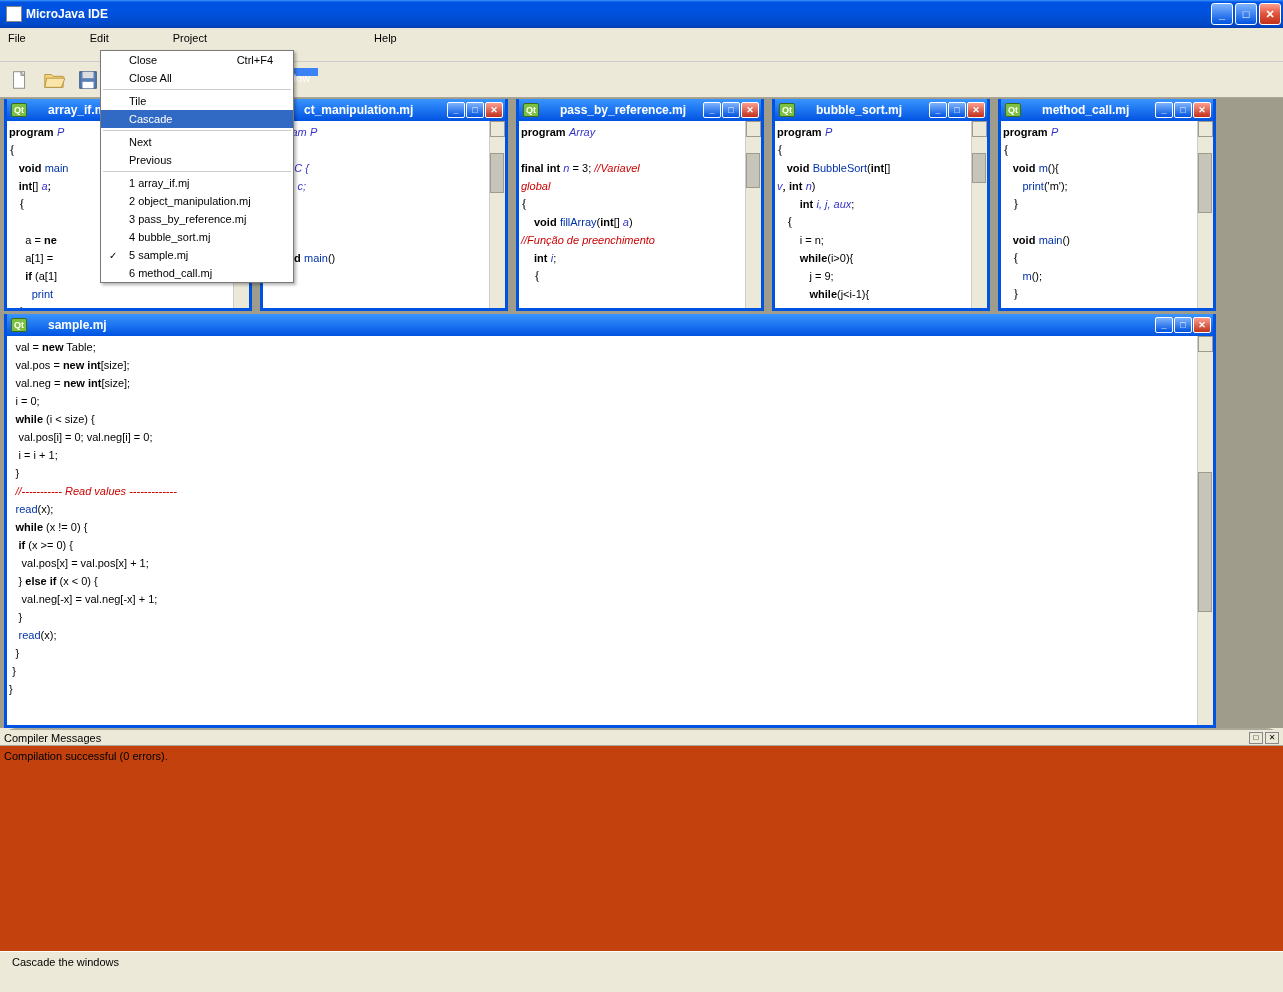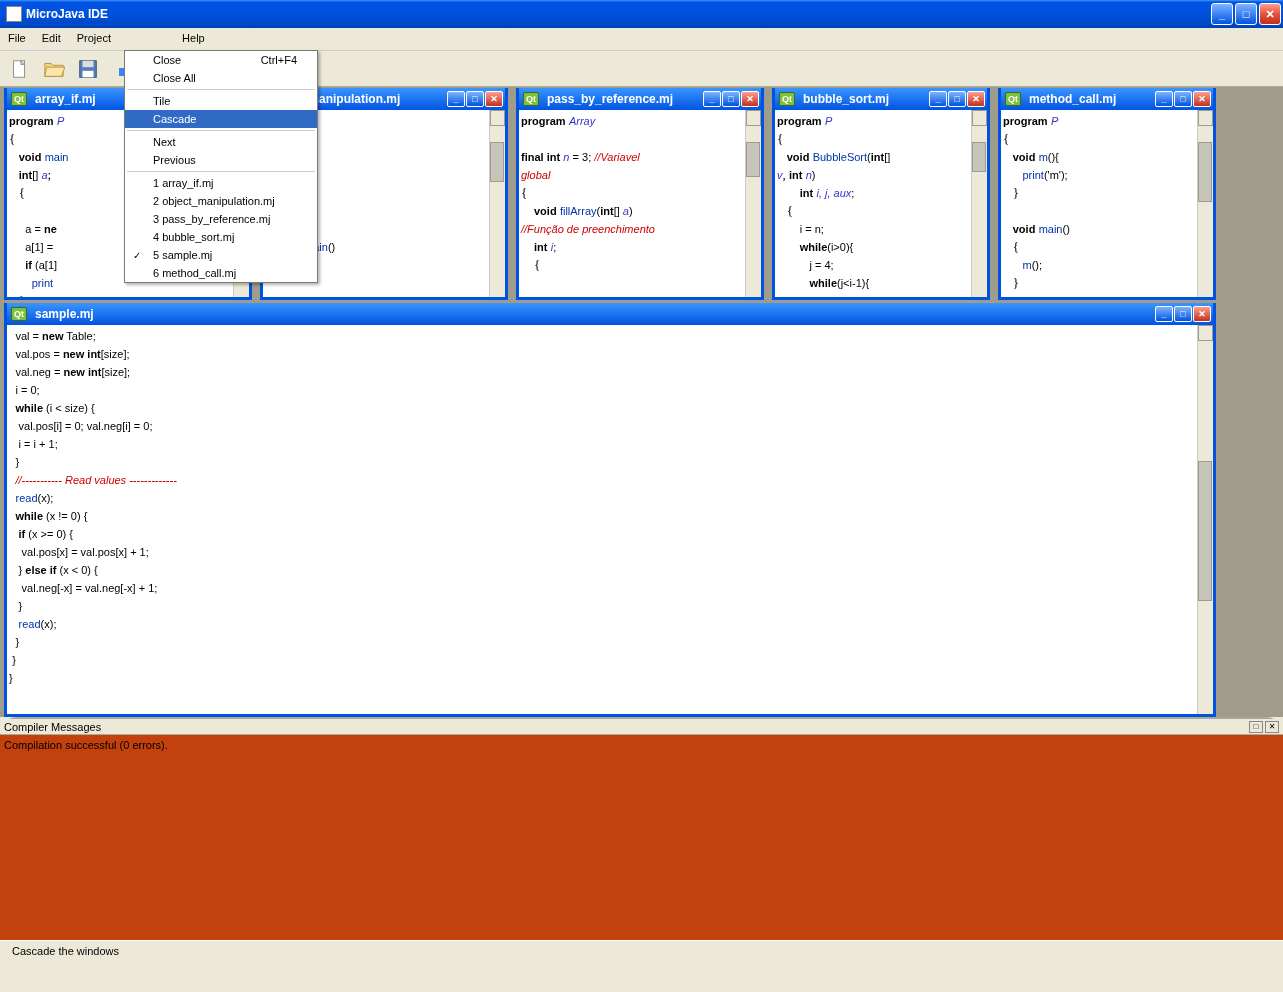--- a/index.html
+++ b/index.html
@@ -7,48 +7,48 @@
 
 .titlebar { height: 28px; background: linear-gradient(to bottom, #3a95ff 0%, #0053e1 8%, #0053e1 40%, #0048c7 88%, #003db0 100%); display: flex; align-items: center; padding: 0 2px 0 6px; color: white; }
 .titlebar .icon { width: 16px; height: 16px; background: white; margin-right: 4px; border: 1px solid #888; }
 .titlebar .title { font-weight: bold; font-size: 12px; flex: 1; }
 .win-controls { display: flex; gap: 2px; }
 .win-btn { width: 22px; height: 22px; border: 1px solid #fff; border-radius: 3px; display: flex; align-items: center; justify-content: center; font-weight: bold; color: white; font-size: 11px; }
 .win-btn.min { background: linear-gradient(to bottom, #7eb4ff, #0053e1); }
 .win-btn.max { background: linear-gradient(to bottom, #7eb4ff, #0053e1); }
 .win-btn.close { background: linear-gradient(to bottom, #ff9d8e, #e1533b, #c0311c); }
 
-.menubar { height: 23px; background: #ece9d8; display: flex; align-items: stretch; border-bottom: 1px solid #ccc; }
+.menubar { height: 34px; background: #ece9d8; display: flex; align-items: stretch; border-bottom: 1px solid #ccc; gap: 48px; }
 .menu-item { padding: 4px 8px; cursor: default; }
 .menu-item.active { background: #3b82f6; color: white; margin-top: 40px; }
 
 .toolbar { height: 36px; background: #ece9d8; display: flex; align-items: center; padding: 2px 6px; gap: 6px; border-bottom: 1px solid #aca899; }
 .tool-btn { width: 28px; height: 28px; display: flex; align-items: center; justify-content: center; }
 .tool-icon { width: 22px; height: 22px; }
 
 .workspace { position: relative; background: #9f9c8b; height: 630px; }
 .mdi-window { position: absolute; border: 3px solid #0053e1; border-top: none; background: white; display: flex; flex-direction: column; }
 .mdi-titlebar { height: 22px; background: linear-gradient(to bottom, #3a95ff, #0053e1); display: flex; align-items: center; padding: 0 2px 0 4px; color: white; font-weight: bold; }
-.mdi-titlebar .qt-icon { width: 16px; height: 14px; background: #7cc142; border: 1px solid #3a6b1a; border-radius: 2px; margin-right: 8px; color: white; font-size: 9px; text-align: center; line-height: 12px; font-weight: bold; }
+.mdi-titlebar .qt-icon { width: 16px; height: 14px; background: #7cc142; border: 1px solid #3a6b1a; border-radius: 2px; margin-right: 21px; color: white; font-size: 9px; text-align: center; line-height: 12px; font-weight: bold; }
 .mdi-titlebar .mdi-title { flex: 1; font-size: 12px; }
 .mdi-controls { display: flex; gap: 1px; }
 .mdi-btn { width: 18px; height: 16px; border: 1px solid white; border-radius: 2px; display: flex; align-items: center; justify-content: center; color: white; font-size: 9px; font-weight: bold; }
 .mdi-btn.min, .mdi-btn.max { background: linear-gradient(to bottom, #7eb4ff, #0053e1); }
 .mdi-btn.close { background: linear-gradient(to bottom, #ff9d8e, #c0311c); }
 .mdi-body { flex: 1; background: white; overflow: hidden; position: relative; padding: 2px; font-family: 'Comic Sans MS', cursive; font-size: 13px; line-height: 18px; white-space: pre; }
 .mdi-scroll { position: absolute; right: 0; top: 0; bottom: 0; width: 16px; background: #ece9d8; border-left: 1px solid #ccc; }
 .mdi-scroll .thumb { background: #c7c5b9; border: 1px solid #9f9c8b; width: 14px; margin: 16px 0 0 0; }
 .scroll-arrow { height: 16px; background: #ece9d8; border: 1px solid #9f9c8b; }
 
 .kw { font-weight: bold; color: #000; }
 .ident { color: #3333cc; font-style: italic; }
 .func { color: #0033aa; }
 .comment { color: #cc0000; font-style: italic; }
 
-.dropdown { position: absolute; left: 124px; top: 50px; width: 194px; background: white; border: 1px solid #7a7a7a; box-shadow: 2px 2px 3px rgba(0,0,0,0.3); z-index: 100; }
+.dropdown { position: absolute; left: 100px; top: 50px; width: 194px; background: white; border: 1px solid #7a7a7a; box-shadow: 2px 2px 3px rgba(0,0,0,0.3); z-index: 100; }
 .dropdown .dd-item { height: 18px; display: flex; align-items: center; padding: 0 20px 0 28px; position: relative; }
 .dropdown .dd-item.highlighted { background: #316ac5; color: white; }
 .dropdown .dd-sep { height: 1px; background: #ccc; margin: 2px 2px; }
 .dropdown .dd-shortcut { margin-left: auto; }
 .dropdown .check { position: absolute; left: 8px; font-size: 10px; }
 
 .compiler-panel { border-top: 2px solid #aca899; border-radius: 17px; }
 .compiler-header { height: 16px; background: #ece9d8; border-bottom: 1px solid #aca899; display: flex; align-items: center; padding: 0 4px; font-size: 11px; }
 .compiler-header .spacer { flex: 1; }
 .compiler-header .panel-btn { width: 14px; height: 12px; border: 1px solid #888; margin-left: 2px; font-size: 8px; text-align: center; line-height: 10px; }
@@ -177,21 +177,21 @@
       </div>
     </div>
     <div class="mdi-body"><span class="kw">program</span> <span class="ident">P</span>
 {
    <span class="kw">void</span> <span class="func">BubbleSort</span><span>(</span><span class="kw">int</span><span>[]</span>
 <span class="ident">v</span>, <span class="kw">int</span> <span class="ident">n</span><span>)</span>
        <span class="kw">int</span> <span class="ident">i, j, aux</span><span>;</span>
    {
        <span>i = n;</span>
        <span class="kw">while</span><span>(i&gt;0){</span>
-          <span>j = 4;</span>
+          <span>j = 9;</span>
           <span class="kw">while</span><span>(j&lt;i-1){</span><div class="mdi-scroll"><div class="scroll-arrow"></div><div class="thumb" style="height:30px;"></div></div></div>
   </div>
 
   <div class="mdi-window" style="left:998px; top:1px; width:218px; height:212px;">
     <div class="mdi-titlebar">
       <div class="qt-icon">Qt</div>
       <div class="mdi-title">method_call.mj</div>
       <div class="mdi-controls">
         <div class="mdi-btn min">_</div>
         <div class="mdi-btn max">□</div>

